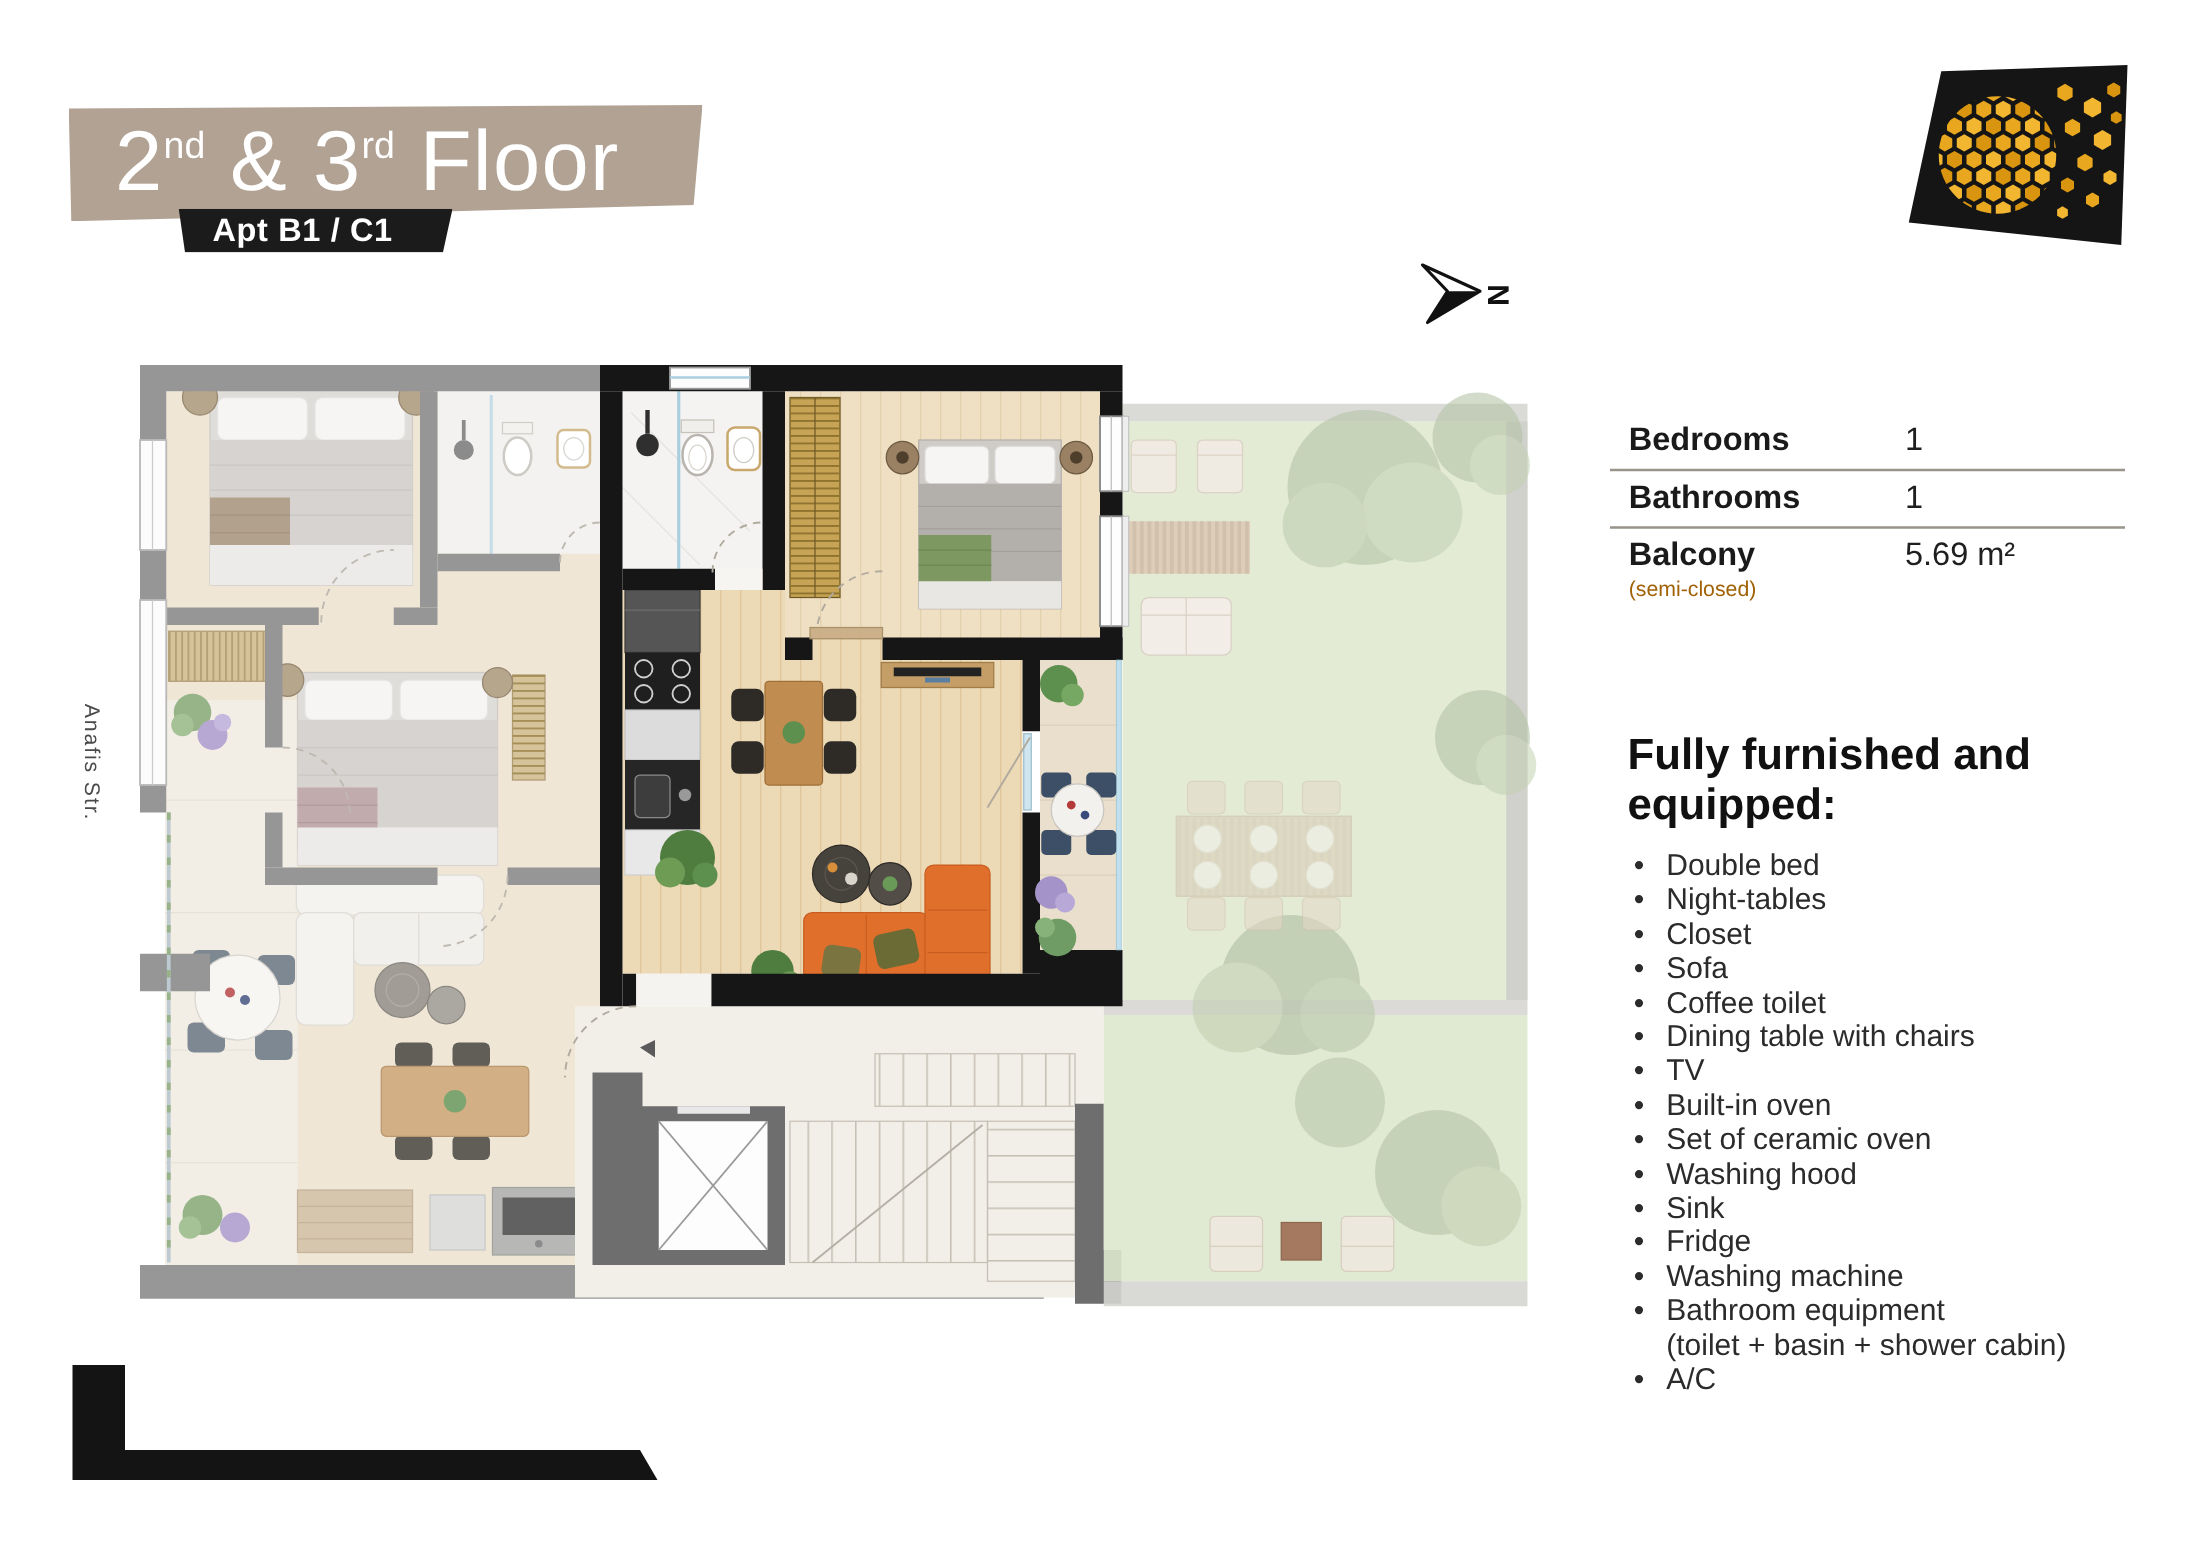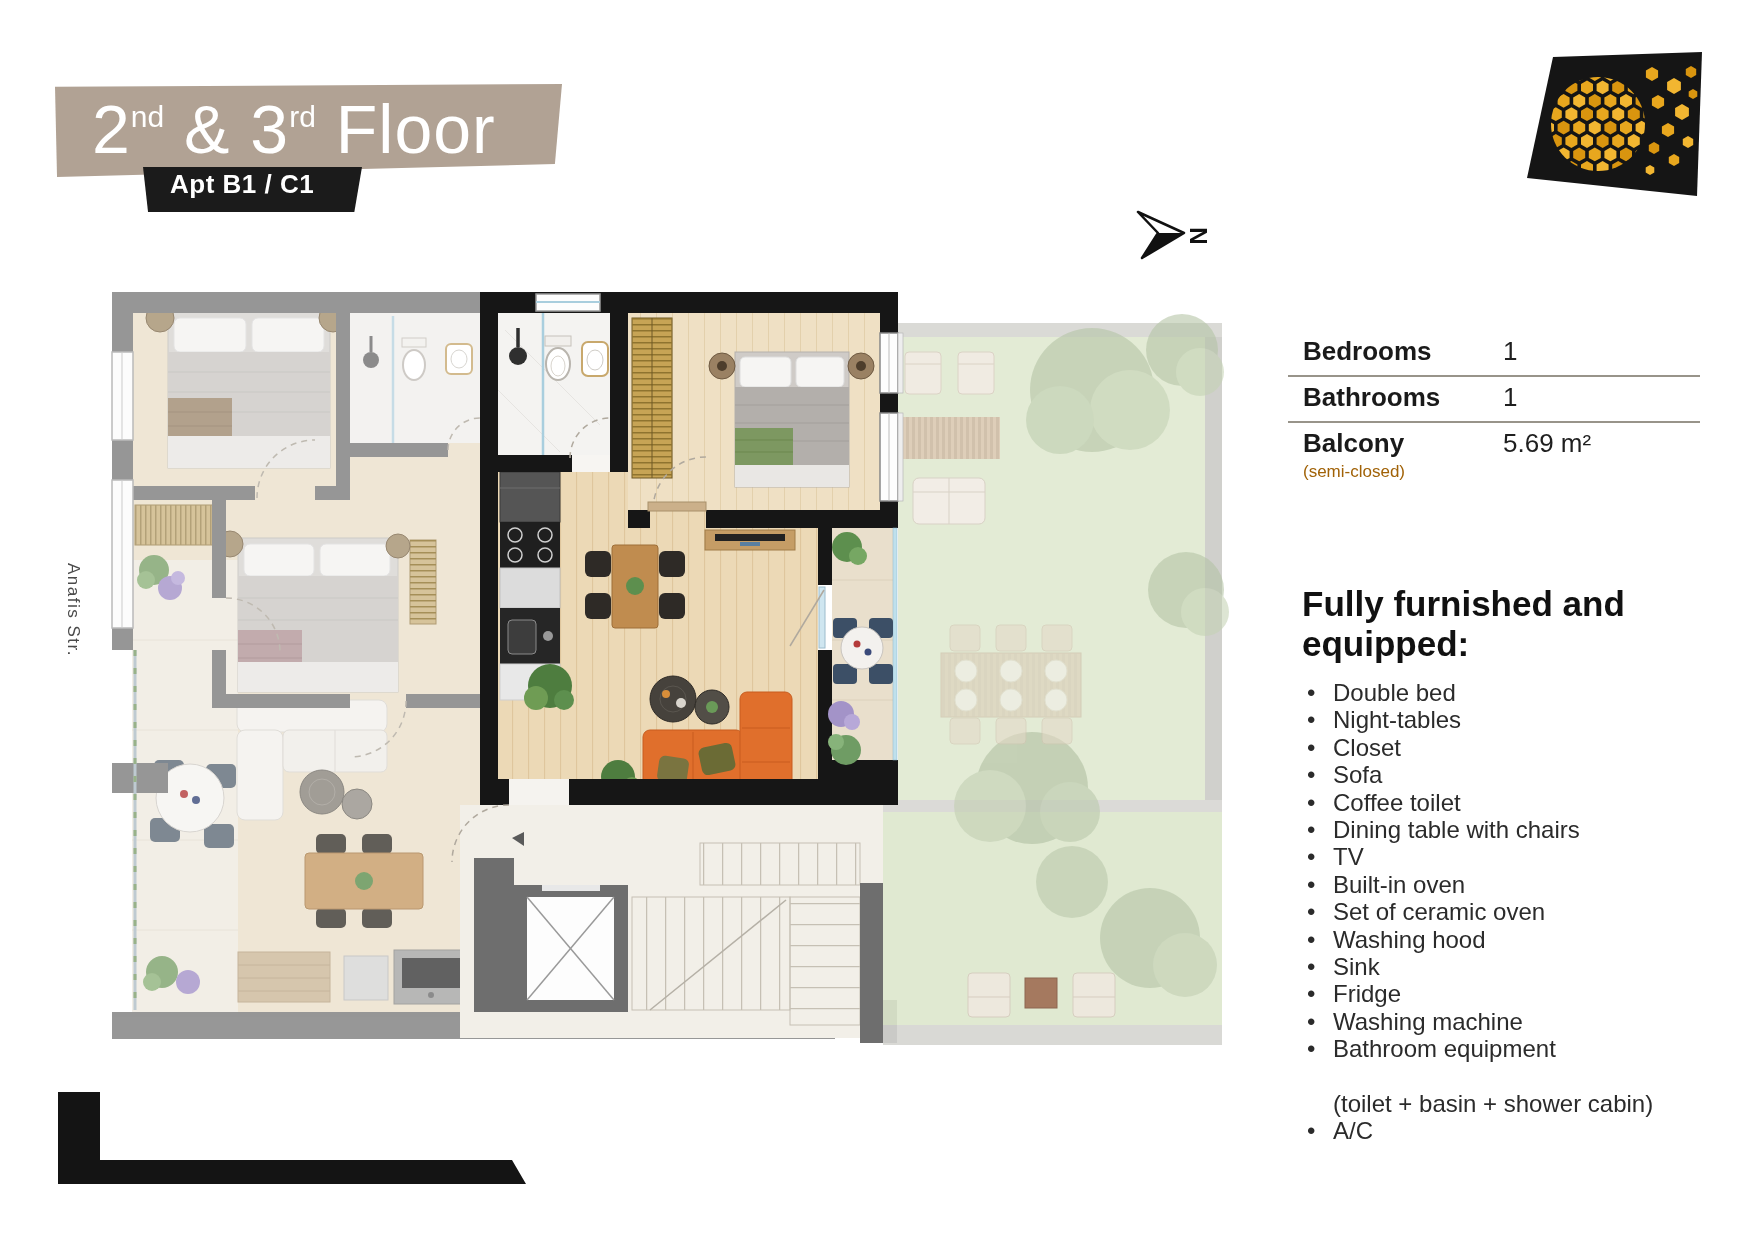--- a/index.html
+++ b/index.html
@@ -11,44 +11,44 @@
   .title-banner{
     left:55px;top:84px;width:507px;height:93px;
     background:var(--tan,#b1a294);
     clip-path:polygon(0 3%,100% 0,98.6% 86%,0.4% 100%);
     color:#ffffff;font-weight:normal;font-size:68px;line-height:90px;
     padding-left:37px;box-sizing:border-box;letter-spacing:1px;
     white-space:nowrap;
   }
   .title-banner .sup{font-size:30px;position:relative;top:-26px;letter-spacing:0;}
   .apt-banner{
-    left:143px;top:167px;width:219px;height:45px;
+    left:143px;top:167px;width:219px;height:35px;
     background:var(--bannerblack,#1b1b1b);
     clip-path:polygon(0 0,100% 0,96.5% 100%,2.3% 100%);
     color:#ffffff;font-weight:bold;font-size:26px;line-height:35px;
     padding-left:27px;box-sizing:border-box;letter-spacing:.5px;white-space:nowrap;
   }
 
   
   .specs{left:1288px;top:331px;width:412px;}
-  .spec-row{display:flex;align-items:flex-start;padding:6px 0 9px 0;}
+  .spec-row{display:flex;align-items:flex-start;padding:6px 0 9px 0;gap:21px;}
   .spec-row:not(:last-child){border-bottom:2px solid #98948a;}
   .spec-label{width:215px;box-sizing:border-box;padding-left:15px;}
   .spec-label .lbl{display:block;font-weight:bold;font-size:26px;color:#1a1a1a;line-height:29px;}
   .spec-label .sublbl{display:block;font-size:17px;color:#a16207;line-height:19px;margin-top:4px;}
   .spec-value{font-size:26px;color:#1f1f1f;line-height:29px;}
 
   
   .features{left:1295px;top:584px;width:410px;}
   .features-heading{font-weight:bold;font-size:35px;color:#111;margin:0 0 15px 7px;}
   ul.features-list{list-style:none;margin:0;padding:0;font-size:24px;color:#2b2b2b;}
   ul.features-list li{display:flex;line-height:27.4px;}
   ul.features-list .bullet{width:26px;padding-left:12px;box-sizing:content-box;flex:none;}
   ul.features-list .item-body{flex:1;}
-  .item-sub{line-height:27.4px;margin-top:27px;}
+  .item-sub{line-height:27.4px;}
 
   svg text{font-family:"Liberation Sans",sans-serif;}
 </style>
 </head>
 <body>
 
 <svg class="abs" style="left:0;top:0" width="1756" height="1242" viewBox="0 0 1756 1242">
   <defs>
     <pattern id="planks" width="16" height="16" patternUnits="userSpaceOnUse">
       <rect width="16" height="16" fill="#ecd9b6"></rect>

